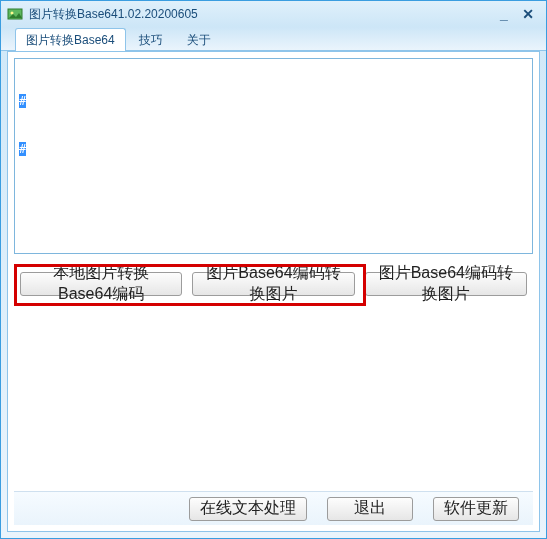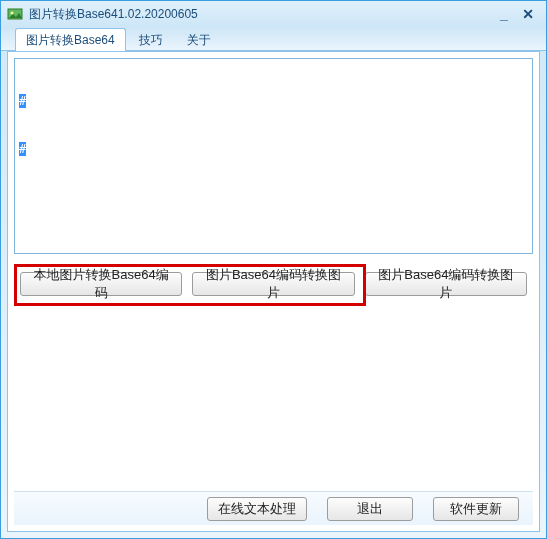--- a/index.html
+++ b/index.html
@@ -131,21 +131,21 @@
     align-items: center;
     padding: 4px 6px;
   }
   .btn {
     height: 24px;
     min-width: 150px;
     padding: 0 10px;
     background: linear-gradient(#fdfdfd, #e6e6e6);
     border: 1px solid #9c9c9c;
     border-radius: 3px;
-    font-size: 13px;
+    font-size: 16px;
     color: #222;
     cursor: pointer;
     display: inline-flex;
     align-items: center;
     justify-content: center;
   }
   .btn.small { min-width: 86px; }
   
   .filler { flex: 1; }
   

